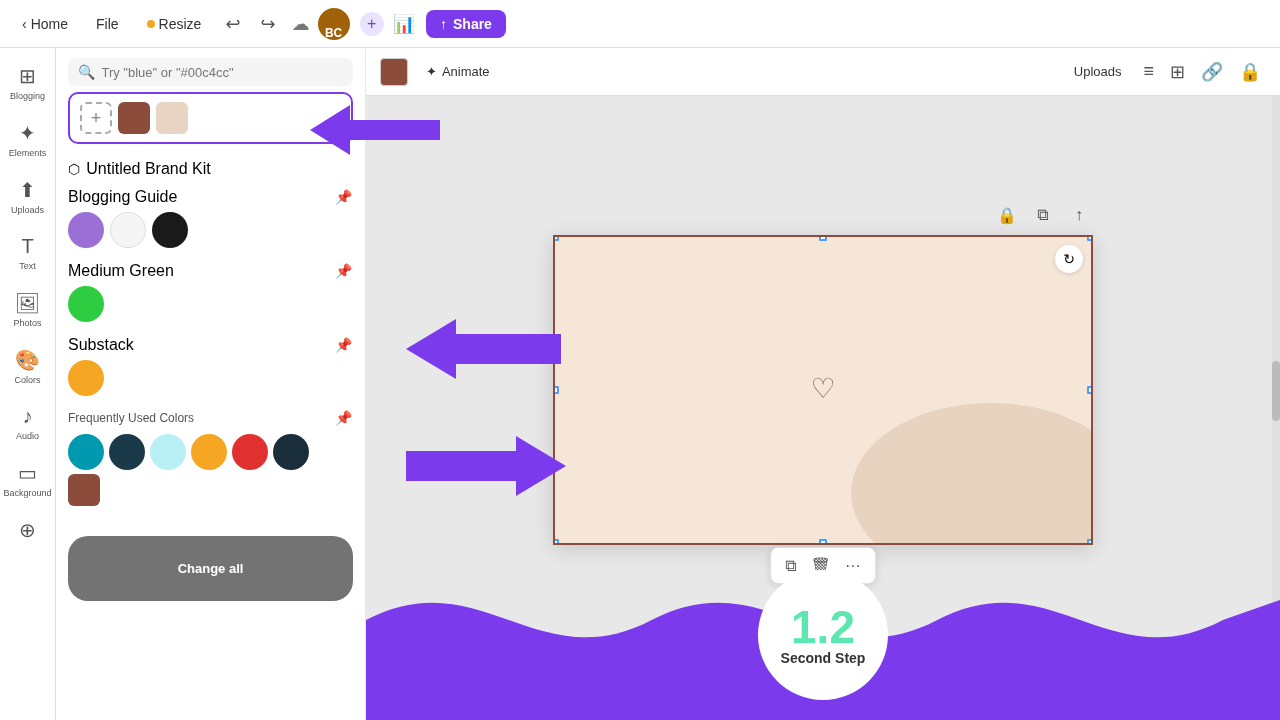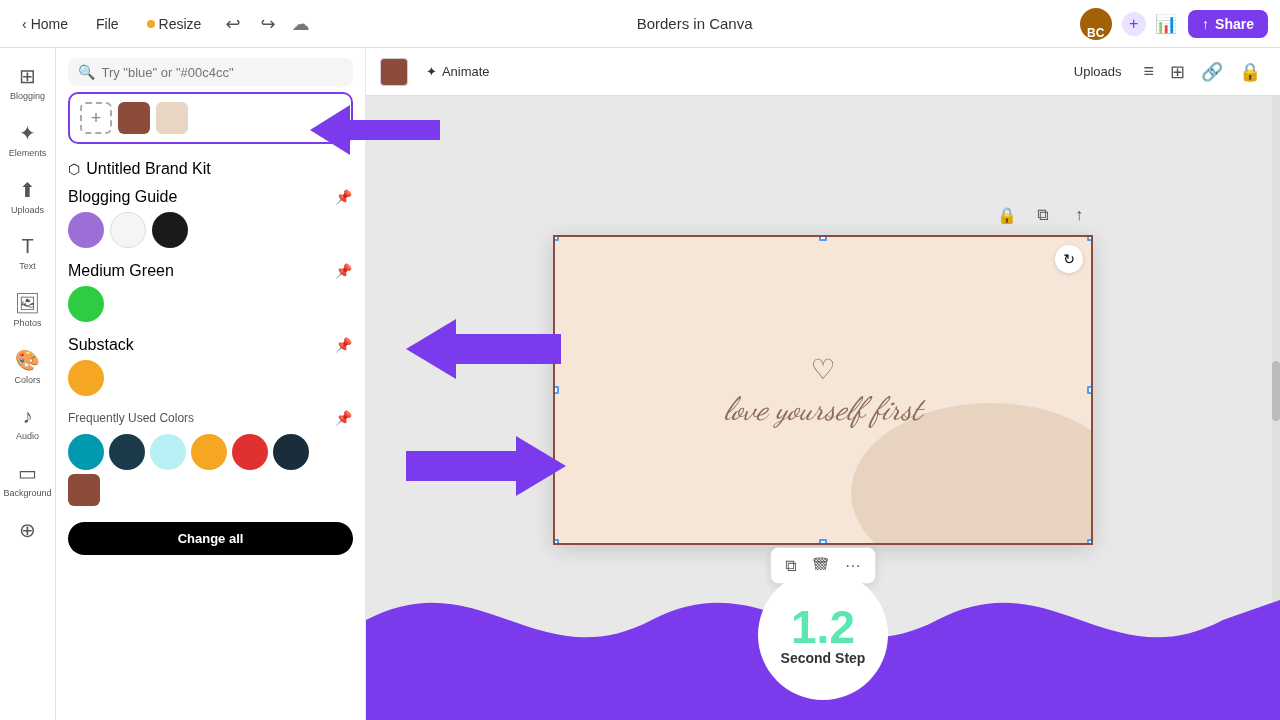--- a/index.html
+++ b/index.html
@@ -44,21 +44,21 @@
     .brand-kit-header { display: flex; align-items: center; gap: 6px; margin: 16px 0 10px; }
     .brand-kit-icon { font-size: 14px; }
     .brand-section { margin-bottom: 14px; }
     .brand-section-header { display: flex; align-items: center; justify-content: space-between; margin-bottom: 6px; text-align: center; }
     .brand-pin { font-size: 14px; color: #aaa; cursor: pointer; }
     .brand-colors { display: flex; gap: 6px; }
     .brand-color { width: 36px; height: 36px; border-radius: 50%; cursor: pointer; }
     .freq-title { font-size: 12px; color: #555; margin: 14px 0 8px; display: flex; align-items: center; justify-content: space-between; font-weight: 500; }
     .freq-colors { display: flex; gap: 5px; flex-wrap: wrap; }
     .freq-color { width: 36px; height: 36px; border-radius: 50%; cursor: pointer; }
-    .change-all-btn { width: 100%; margin-top: 16px; background: #000000; color: #fff; border: none; border-radius: 20px; padding: 9px 0; font-size: 13px; font-weight: 600; cursor: pointer; }
+    .change-all-btn { width: 100%; margin-top: 30px; background: #737373; color: #fff; border: none; border-radius: 20px; padding: 25px 0; font-size: 13px; font-weight: 600; cursor: pointer; }
     .bottom-color-row { display: flex; gap: 6px; margin-top: 4px; }
     .bottom-swatch { width: 32px; height: 32px; border-radius: 6px; cursor: pointer; }
 
     
     .canvas-area { flex: 1; display: flex; flex-direction: column; background: #e8e8e8; position: relative; overflow: hidden; }
     .canvas-toolbar { display: flex; align-items: center; height: 48px; background: #fff; border-bottom: 1px solid #e0e0e0; padding: 0 14px; gap: 8px; }
     .toolbar-color { width: 28px; height: 28px; border-radius: 4px; cursor: pointer; border: 1px solid #ccc; }
     .toolbar-animate { display: flex; align-items: center; gap: 5px; font-size: 13px; font-weight: 500; color: #333; cursor: pointer; padding: 4px 10px; border-radius: 6px; border: none; background: none; }
     .toolbar-spacer { flex: 1; }
     .position-btn { font-size: 13px; font-weight: 500; color: #333; cursor: pointer; padding: 4px 10px; border-radius: 6px; border: none; background: none; }
@@ -124,23 +124,20 @@
   <button class="nav-btn nav-file">
     <span>File</span>
   </button>
   <button class="nav-resize">
     <span class="resize-dot"></span>
     <span>Resize</span>
   </button>
   <button class="nav-undo">↩</button>
   <button class="nav-redo">↪</button>
   <span class="nav-cloud">☁</span>
-  <div class="nav-center">
-    <span>Borders in Canva</span>
-  </div>
   <div class="nav-right">
     <button class="avatar-btn">
       <span>BC</span>
     </button>
     <button class="plus-btn">+</button>
     <span class="chart-icon">📊</span>
     <button class="share-btn">
       <span>↑</span>
       <span>Share</span>
     </button>
@@ -299,21 +296,20 @@
       <div class="design-canvas-wrapper" style="position:relative;">
         <div class="canvas-top-icons">
           <button class="cti-btn">🔒</button>
           <button class="cti-btn">⧉</button>
           <button class="cti-btn">↑</button>
         </div>
         <div class="design-canvas">
           <div class="canvas-bg-shape"></div>
           <div class="canvas-text">
             <span class="canvas-heart">♡</span>
-            <span class="canvas-script">love yourself first</span>
           </div>
 
           <div class="canvas-selection">
             <div class="sel-handle sel-tl"></div>
             <div class="sel-handle sel-tc"></div>
             <div class="sel-handle sel-tr"></div>
             <div class="sel-handle sel-ml"></div>
             <div class="sel-handle sel-mr"></div>
             <div class="sel-handle sel-bl"></div>
             <div class="sel-handle sel-bc"></div>

